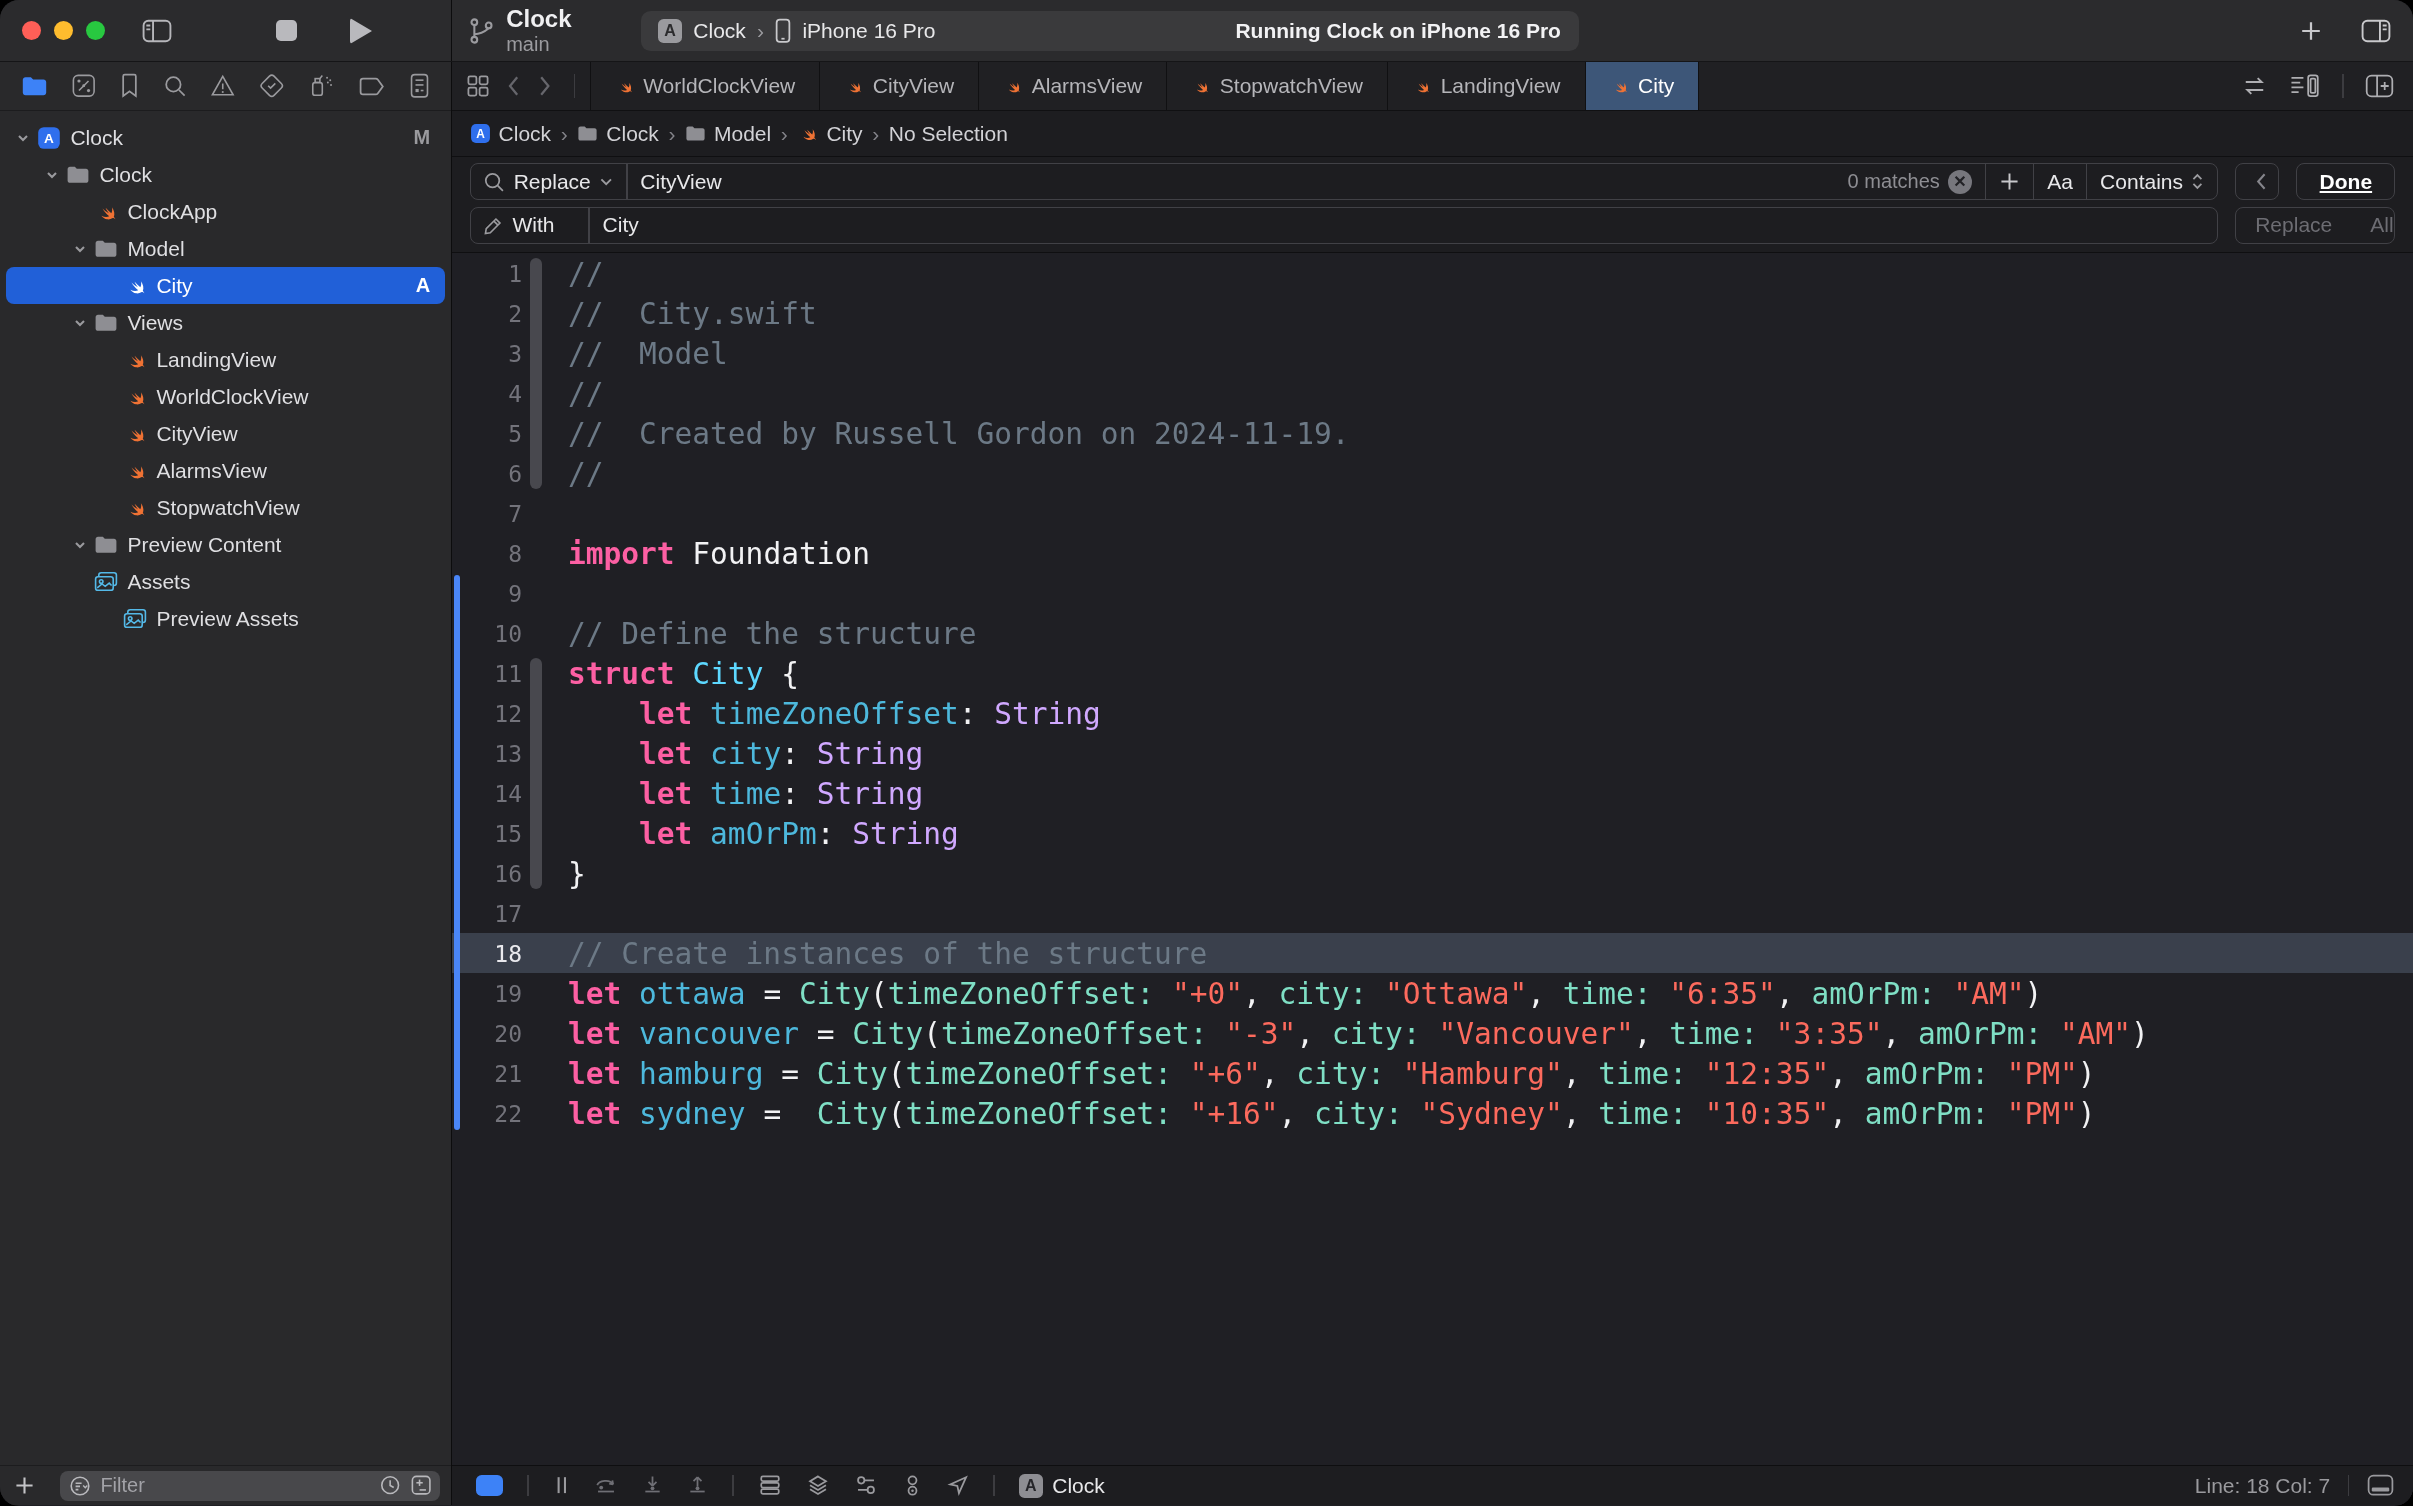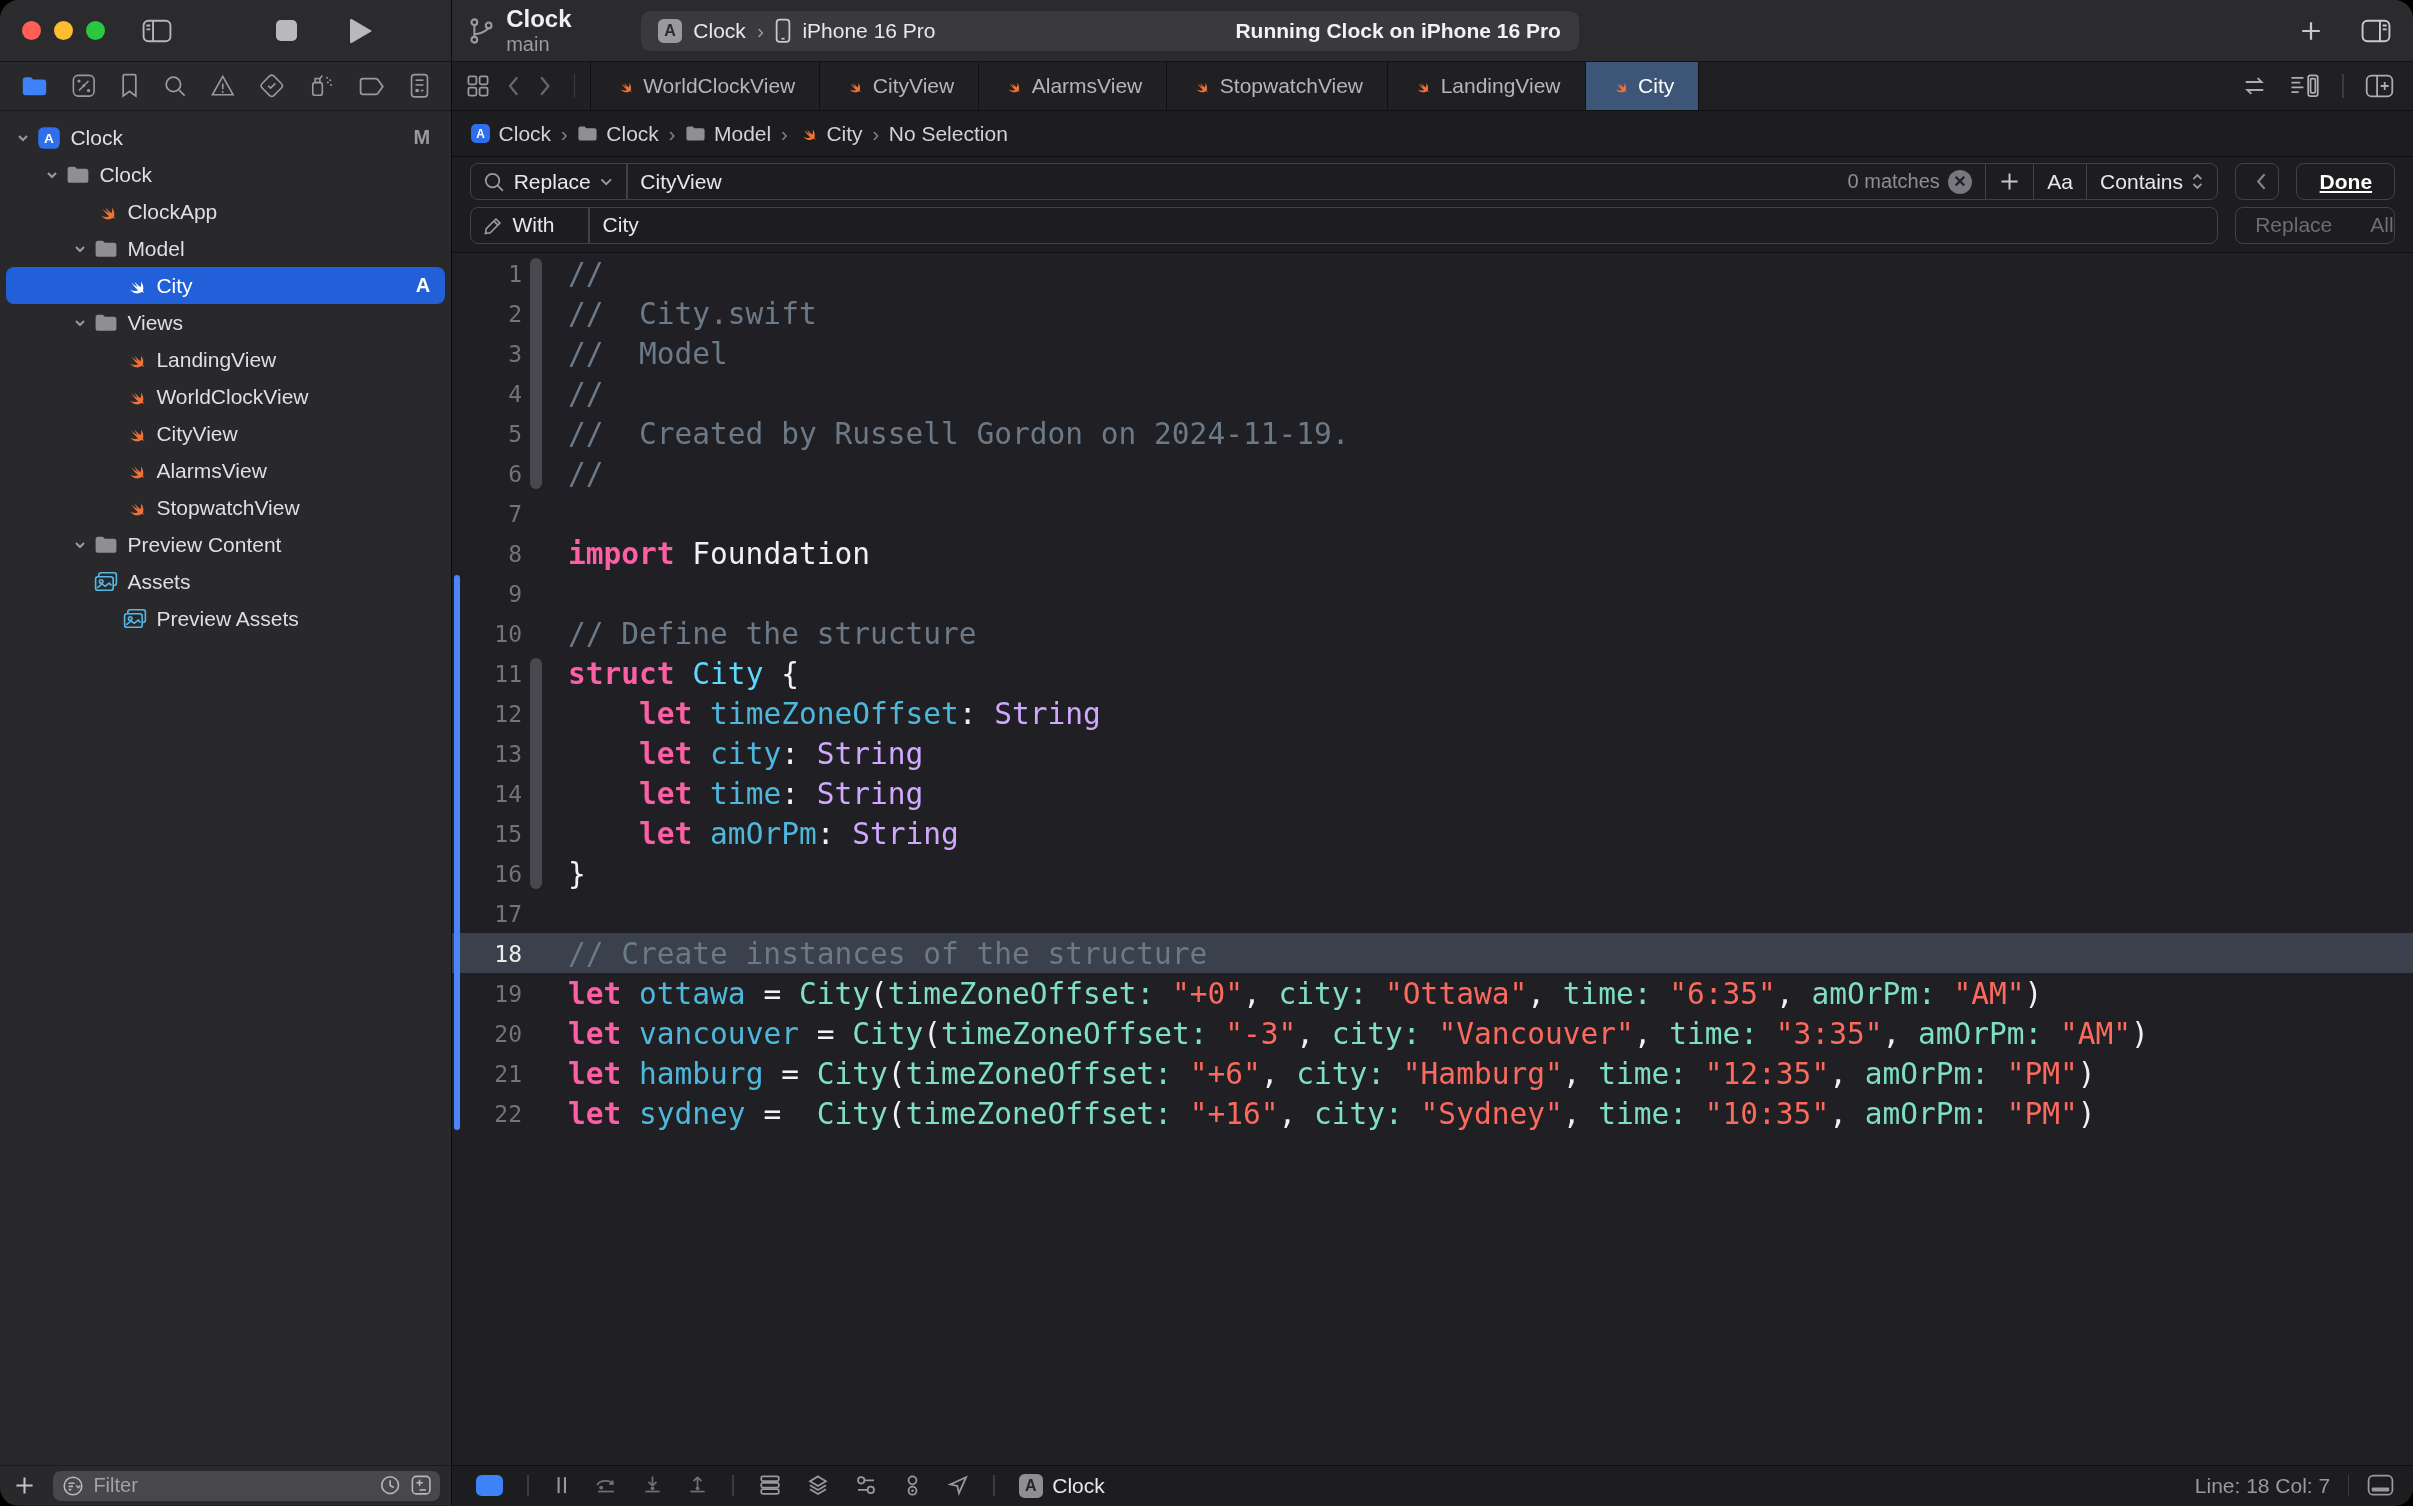--- a/index.html
+++ b/index.html
@@ -42,21 +42,21 @@
   .tree { flex:1; padding-top:8px; overflow:hidden; }
   .trow { height:37px; display:flex; align-items:center; font-size:21px; color:#dfdfe2; position:relative; margin:0 6.4px; border-radius:8px; }
   .trow.selected { background:#2160d8; color:#fff; }
   .trow .disc { width:17.6px; display:flex; justify-content:center; color:#9a9a9e; flex:0 0 17.6px; }
   .trow.selected .disc { color:#dfe9ff; }
   .trow .ticon { margin:0 9.6px 0 4.8px; display:flex; }
   .trow .badge { margin-left:auto; margin-right:14.4px; font-weight:bold; font-size:20px; color:#9a9a9e; }
   .trow.selected .badge { color:#fff; }
 
   
-  .sidebar-bottom { height:40px; display:flex; align-items:center; padding:0 11.2px 0 14.4px; gap:18px; border-top:1.6px solid #1c1c1e; }
+  .sidebar-bottom { height:40px; display:flex; align-items:center; padding:0 11.2px 0 14.4px; gap:25px; border-top:1.6px solid #1c1c1e; }
   .sb-plus { color:#c4c4c7; display:flex; }
   .filter-pill { flex:1; height:30px; background:#48484b; border-radius:8px; display:flex; align-items:center; padding:0 8px 0 8px; gap:8px; }
   .filter-pill .ph { color:#a2a2a7; font-size:20px; flex:1; }
   .filter-ic { color:#b8b8bc; display:flex; }
 
   
   .tabbar { height:49px; background:#202023; display:flex; align-items:stretch; border-bottom:1.6px solid #101012; }
   .tab-tools { display:flex; align-items:center; gap:16px; padding:0 14.4px; color:#9a9a9e; }
   .tab-nav { color:#66666c; display:flex; gap:17.6px; margin-right:4.8px; }
   .tabs { display:flex; align-items:stretch; }

